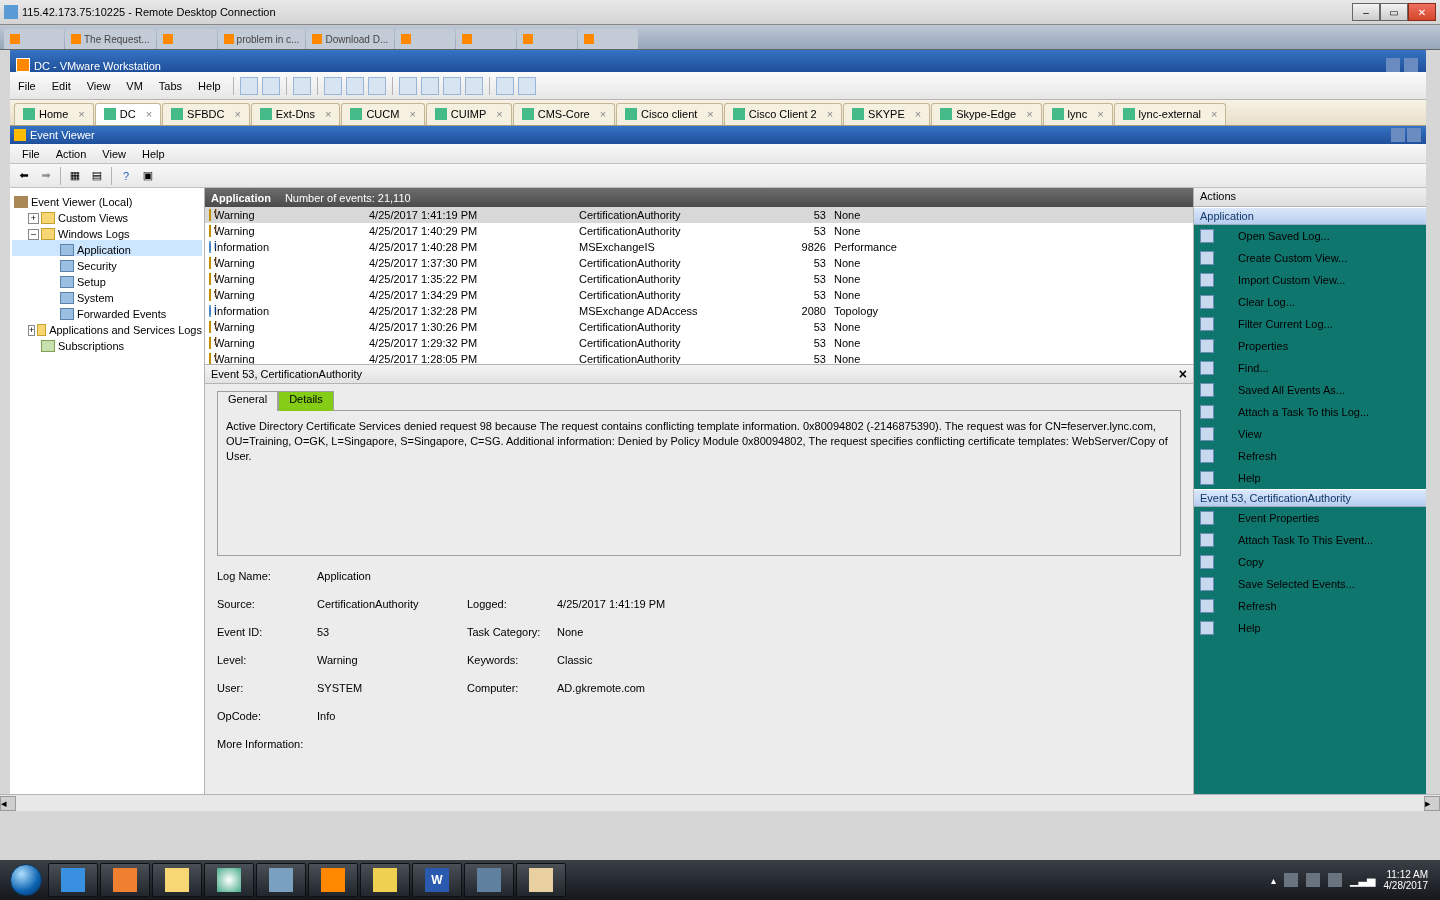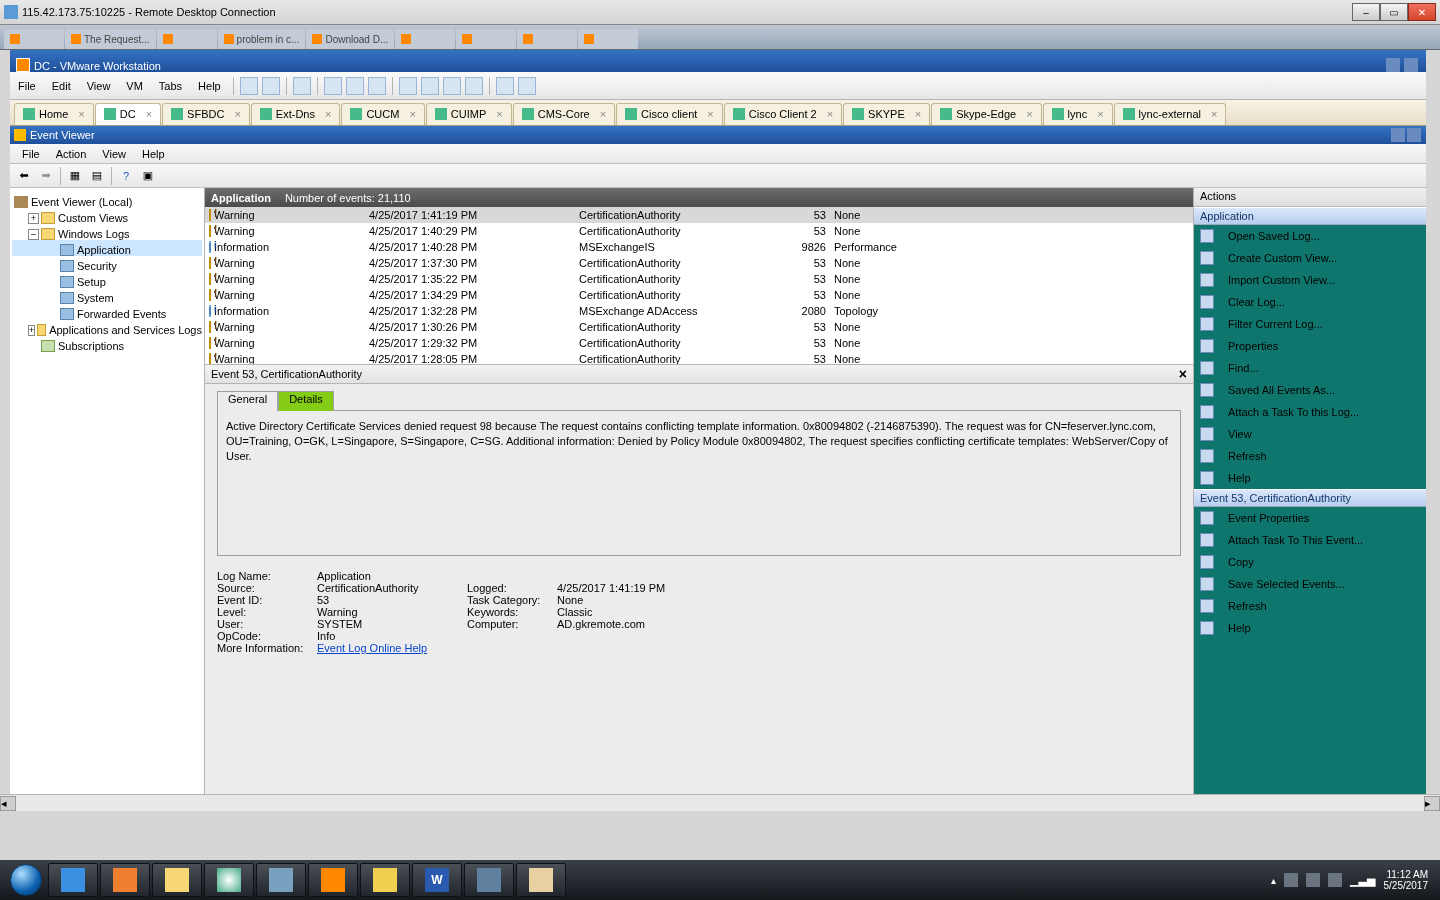--- a/index.html
+++ b/index.html
@@ -62,27 +62,27 @@
 .lv-info{background:#cfe8ff;border:1px solid #4080c0;border-radius:50%;position:relative}
 .lv-info::after{content:"i";position:absolute;left:4px;top:-1px;font-size:10px;font-weight:700;color:#104080}
 
 .det-hdr{background:linear-gradient(#f4f4f4,#e2e2e2);height:20px;border-top:1px solid #b4b4b4;border-bottom:1px solid #b4b4b4;display:flex;align-items:center;padding:0 6px}
 .det-hdr .x{margin-left:auto;font-size:14px;font-weight:700}
 .det-body{flex:1;background:#ececec;padding:6px 12px;display:flex;flex-direction:column}
 .dtabs{display:flex;height:20px}
 .dtab{border:1px solid #a0a0a0;background:#84cc16;padding:1px 10px;border-bottom:none;position:relative;top:1px}
 .dtab.active{background:#ececec;z-index:2}
 .msgbox{border:1px solid #a0a0a0;background:#ececec;padding:8px;height:146px;line-height:1.35}
-.props{margin-top:14px;display:grid;grid-template-columns:100px 150px 90px 200px;row-gap:0}
+.props{margin-top:14px;display:grid;grid-template-columns:100px 150px 90px 200px;row-gap:16px}
 .props a{color:#0645c8;text-decoration:underline}
 
 .actions{width:232px;background:#0f766e;display:flex;flex-direction:column}
 .act-hdr{background:linear-gradient(#f0f0f0,#dedede);height:19px;border-bottom:1px solid #b4b4b4;padding:2px 6px;font-weight:400}
 .act-sec{background:linear-gradient(#dbe8fb,#b7cdef);color:#13386b;padding:2px 6px;border-top:1px solid #fff;border-bottom:1px solid #9ab}
-.act-item{display:flex;align-items:center;height:22px;padding:0 6px;gap:14px}
+.act-item{display:flex;align-items:center;height:22px;padding:0 6px;gap:24px}
 .ai{width:14px;height:14px;background:#c7d8ef;border:1px solid #6a8bb5}
 
 .botscroll{height:17px;background:#e8e8e8;border-top:1px solid #b4b4b4;display:flex;align-items:center}
 .botscroll .thumb{width:16px;height:15px;background:#cfcfcf;border:1px solid #9a9a9a}
 .botscroll .track{flex:1}
 .taskbar{position:absolute;left:0;right:0;bottom:0;height:40px;background:linear-gradient(#3a3f46,#14181d);display:flex;align-items:center;padding:0 6px;gap:2px}
 .start{width:40px;height:40px;display:flex;align-items:center;justify-content:center}
 .orb{width:32px;height:32px;border-radius:50%;background:radial-gradient(circle at 35% 30%,#aee0ff,#0c62b0 60%,#033560);border:1px solid #0a3a66}
 .tbtn{width:50px;height:34px;background:linear-gradient(#4a5056,#20262c);border:1px solid #0d1114;border-radius:2px;display:flex;align-items:center;justify-content:center}
 .tbic{width:24px;height:24px;background:#5a84b0}
@@ -424,21 +424,20 @@
             <span>Classic</span>
           <span>User:</span>
             <span>SYSTEM</span>
           <span>Computer:</span>
             <span>AD.gkremote.com</span>
           <span>OpCode:</span>
             <span>Info</span>
             <span></span>
             <span></span>
           <span>More Information:</span>
-            <span style="grid-column:span 3"><a href="#">Event Log Online Help</a></span>
         </div>
       </div>
     </div>
 
     <div class="actions">
       <div class="act-hdr">Actions</div>
       <div class="act-sec">Application</div>
       <div id="acts1">
           <div class="act-item">
             <span class="ai"></span>
@@ -561,16 +560,16 @@
       <div class="tbic" style="background:#e8d0a0"></div>
     </div>
   <div class="tray">
     <span>▴</span>
     <div class="ti"></div>
     <div class="ti"></div>
     <div class="ti"></div>
     <span style="font-size:11px">▁▃▅</span>
     <div class="clock">
       <div>11:12 AM</div>
-        <div>5/25/2017</div>
+        <div>4/28/2017</div>
     </div>
   </div>
 </div>
 
 </body></html>

